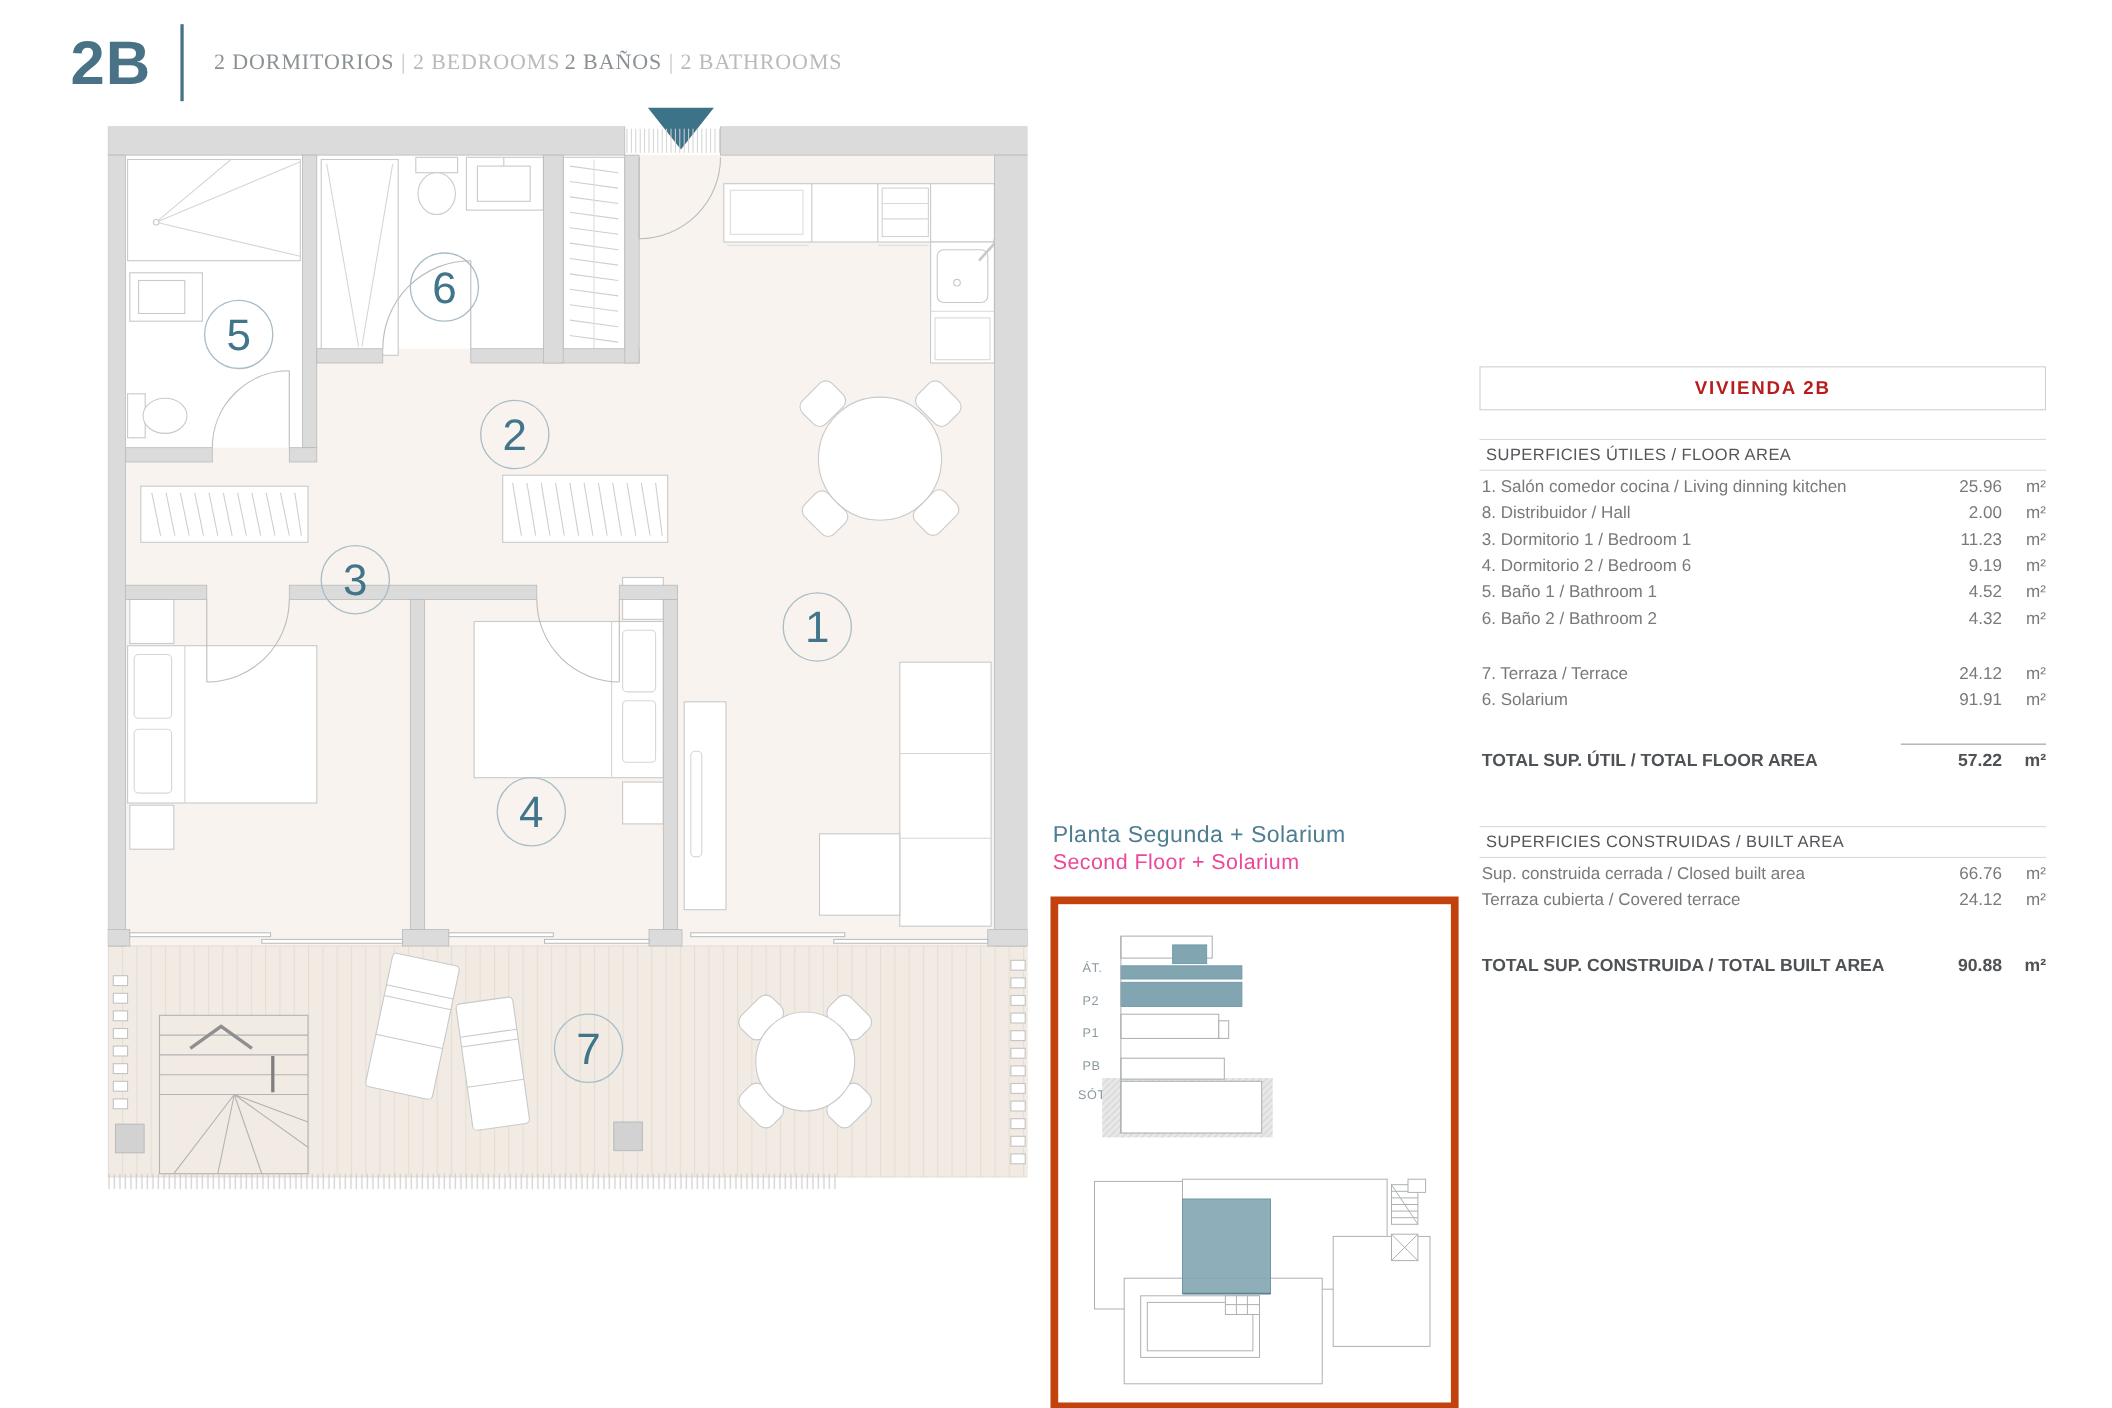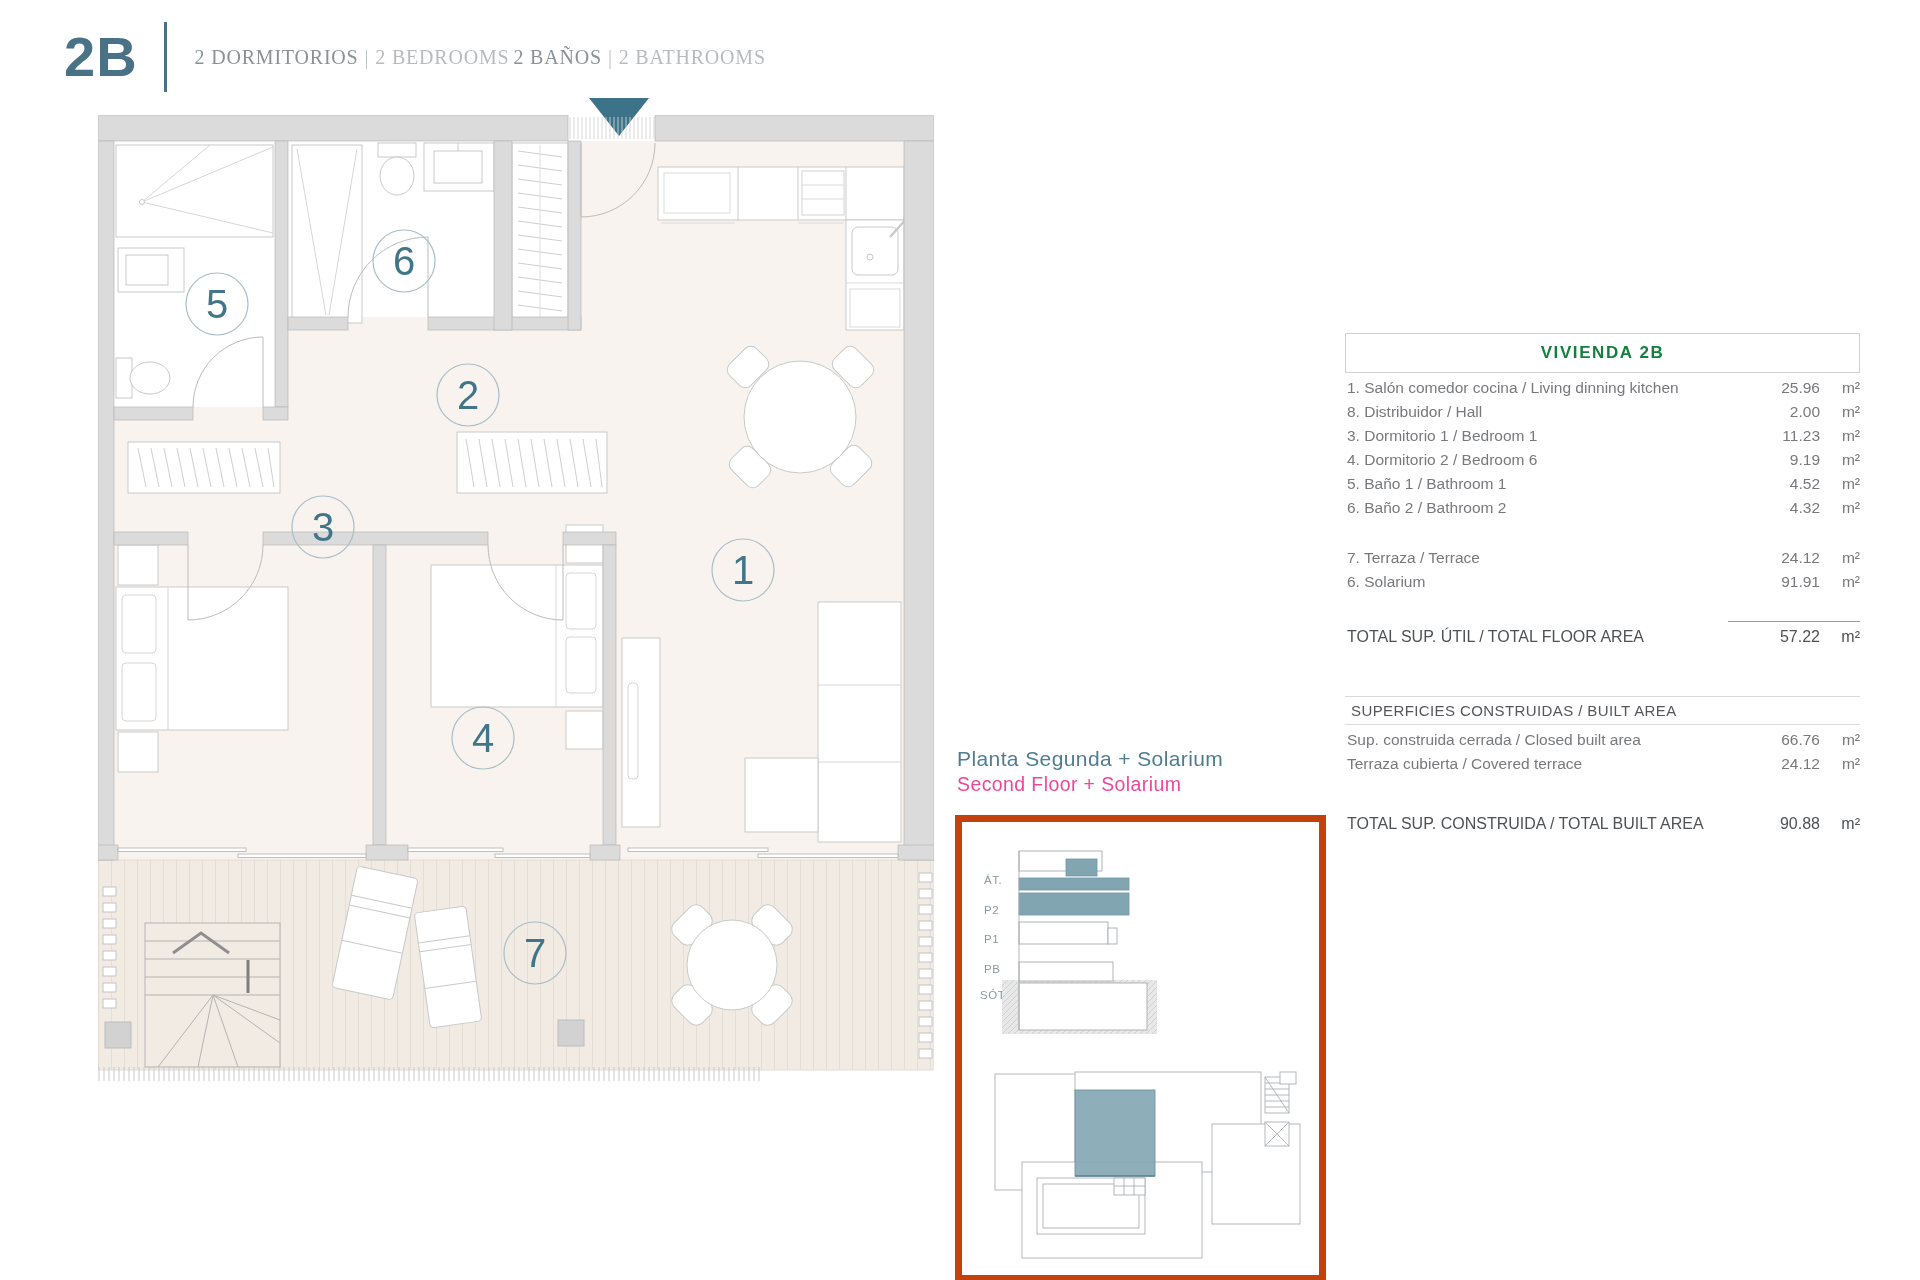--- a/index.html
+++ b/index.html
@@ -23,28 +23,28 @@
   svg text.roomnum{fill:#41758a;font-size:40px;font-family:"Liberation Sans",sans-serif;}
   
   .caption{position:absolute;left:957px;top:746px;line-height:1.25;}
   .caption .c1{font-size:21px;color:#4e7d92;letter-spacing:0.4px;}
   .caption .c2{font-size:19.5px;color:#ec4899;letter-spacing:0.4px;}
   .inset-box{position:absolute;left:955px;top:815px;width:357px;height:453px;border:7px solid #c2410c;background:#fff;}
   svg text.flabel{fill:#8b9aa0;font-size:11.5px;letter-spacing:0.6px;font-family:"Liberation Sans",sans-serif;}
   
   .panel{position:absolute;left:1345px;top:333px;width:515px;font-size:15.5px;color:#77797c;}
   .title-box{border:1px solid #cfd0d1;height:38px;display:flex;align-items:center;justify-content:center;
-    font-size:17px;font-weight:bold;letter-spacing:1.6px;color:#15803d;}
+    font-size:17px;font-weight:bold;letter-spacing:1.6px;color:#b91c1c;}
   .sec-head{margin-top:26px;border-top:1px solid #dadada;border-bottom:1px solid #dadada;
     padding:5px 0 5px 6px;color:#54565a;letter-spacing:0.4px;font-size:15px;}
   .trow{display:flex;align-items:baseline;height:24px;}
   .trow .lbl{flex:1;padding-left:2px;white-space:nowrap;}
   .trow .val{width:66px;text-align:right;}
   .trow .unit{width:40px;text-align:right;}
-  .trow.total{color:#4f5255;font-size:16px;height:30px;align-items:center;}
+  .trow.total{color:#4f5255;font-size:16px;height:30px;align-items:center;font-weight:bold;}
   .spacer26{height:26px;}  .spacer18{height:18px;}  .spacer30{height:30px;}
   .total-rule{border-top:1px solid #9c9c9c;width:132px;margin-left:auto;margin-top:6px;}
   .first-row{margin-top:6px;}
 </style>
 </head>
 <body>
 
 <div class="hdr">
   <div class="hdr-code">2B</div>
   <div class="hdr-div"></div>
@@ -410,20 +410,21 @@
     <line x1="113" y1="354" x2="193" y2="354" stroke="#5c8293" stroke-width="1.6"></line>
   </g>
 </svg>
 </div>
 
 <div class="panel">
   <div class="title-box">
     <span>VIVIENDA 2B</span>
   </div>
 
+  <div class="sec-head">SUPERFICIES ÚTILES / FLOOR AREA</div>
 
   <div class="first-row"></div>
   <div class="trow">
     <span class="lbl">1. Salón comedor cocina / Living dinning kitchen</span>
     <span class="val">25.96</span>
     <span class="unit">m²</span>
   </div>
   <div class="trow">
     <span class="lbl">8. Distribuidor / Hall</span>
     <span class="val">2.00</span>

